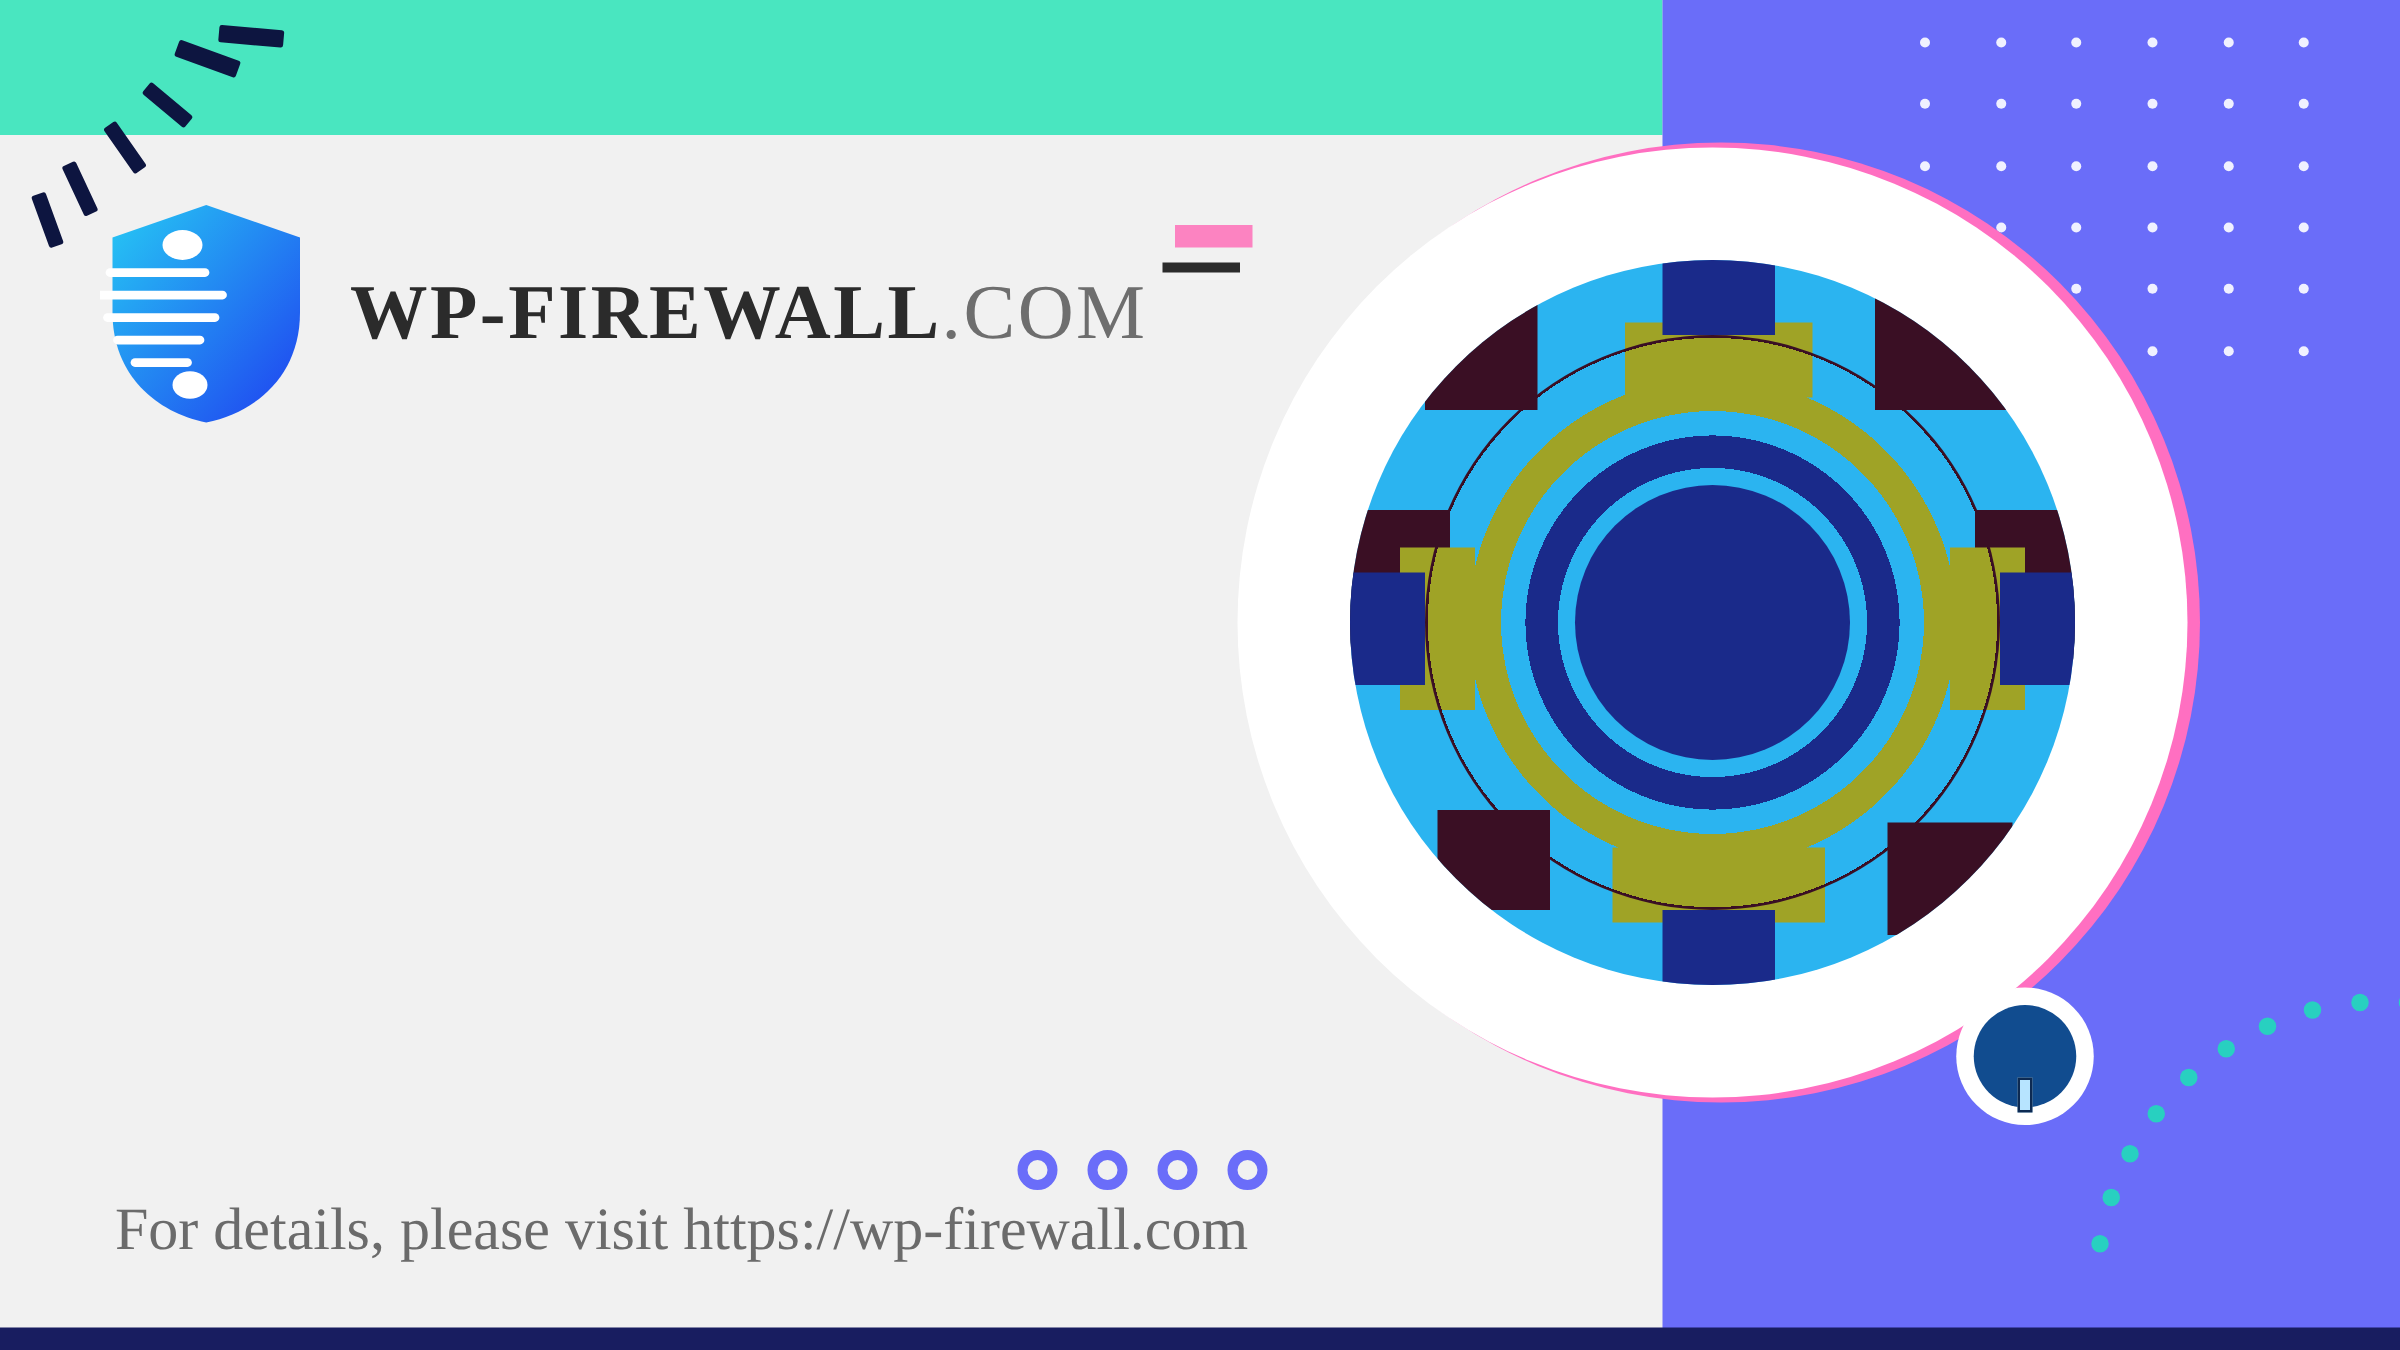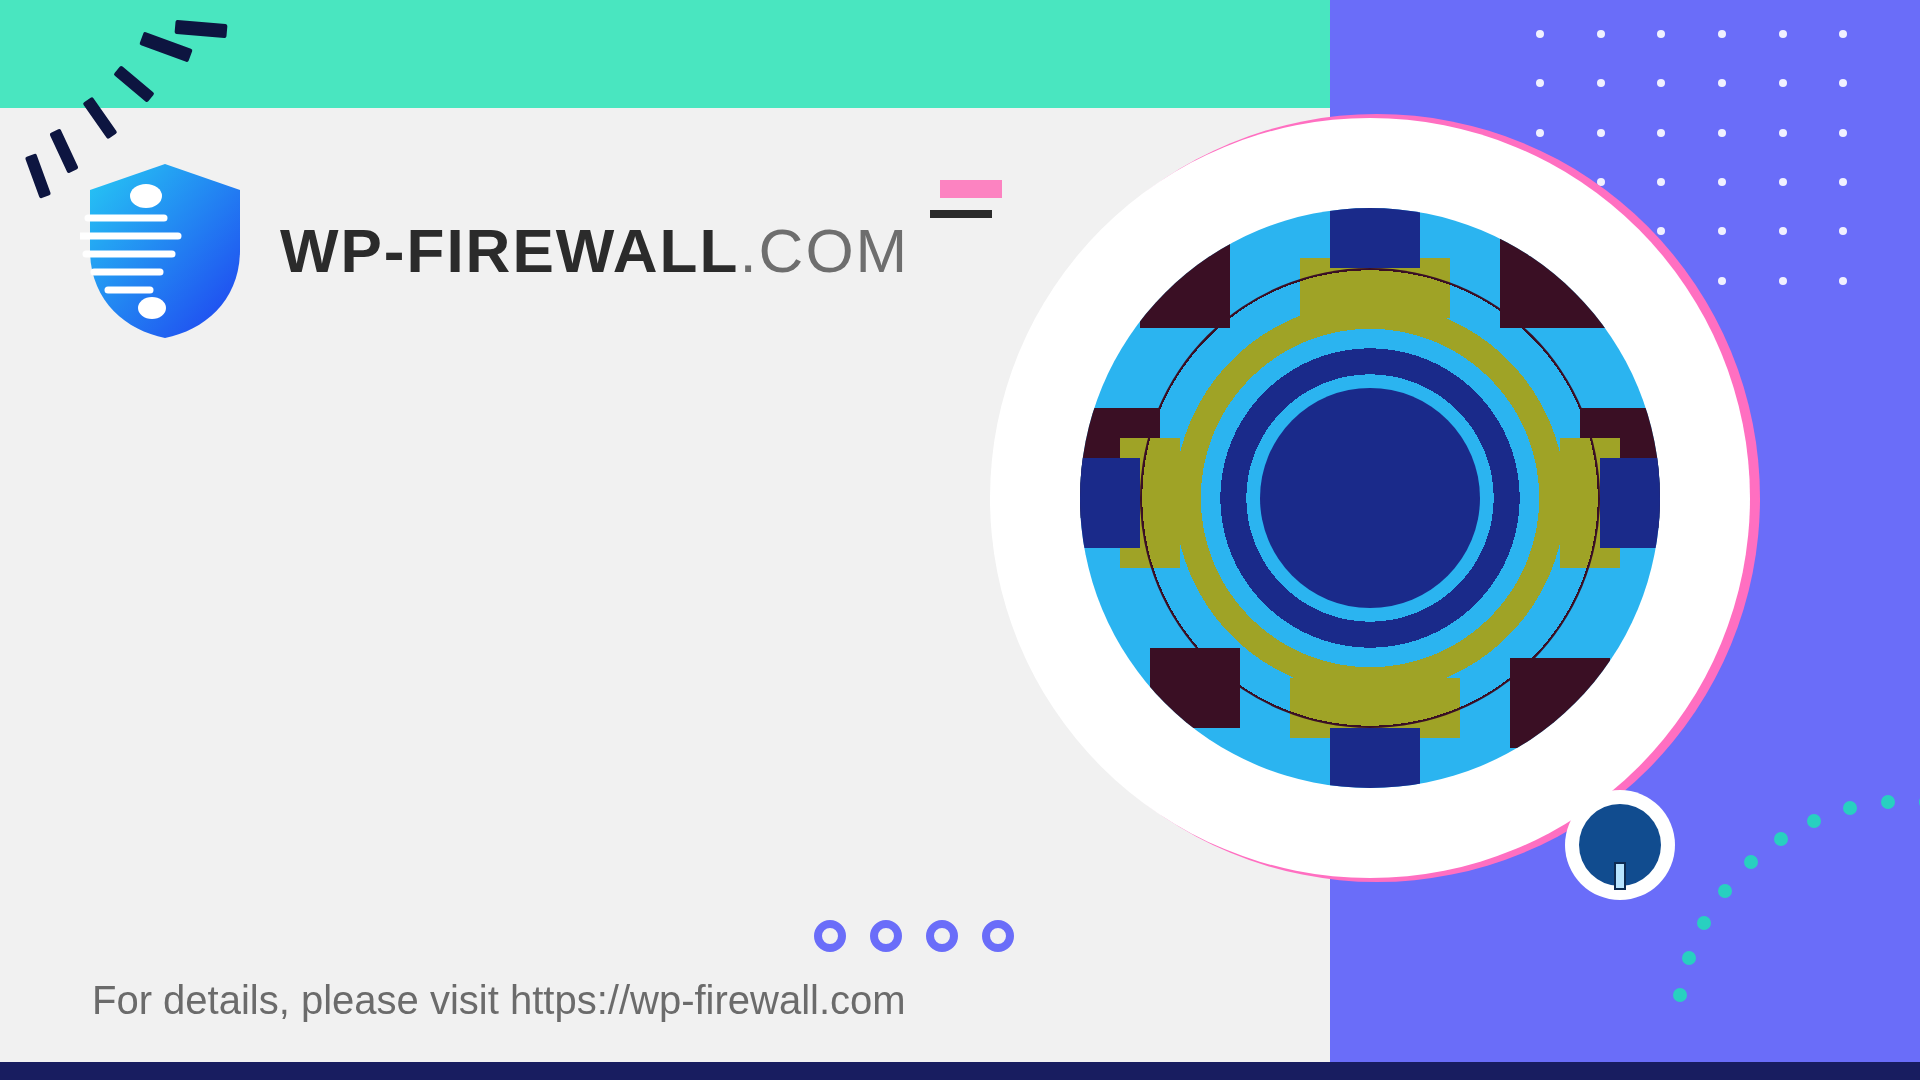--- a/index.html
+++ b/index.html
@@ -2,20 +2,21 @@
 <html><head>
 <meta charset="utf-8">
 <style>
   * { margin: 0; padding: 0; box-sizing: border-box; }
   html, body { width: 1920px; height: 1080px; overflow: hidden; font-family: "Segoe UI", Arial, sans-serif; }
   .stage {
     position: relative;
     width: 1920px;
     height: 1080px;
     background: #f1f1f1;
+    font-family: Liberation Serif, serif;
   }
   
   .top-band {
     position: absolute;
     top: 0; left: 0;
     width: 1330px;
     height: 108px;
     background: #49e6c0;
   }
   
@@ -114,23 +115,23 @@
     width: 1100px;
     font-size: 100px;
     font-weight: 800;
     line-height: 1.04;
     color: #4f4f4f;
     letter-spacing: -2px;
   }
   
   .footer-line {
     position: absolute;
-    bottom: 57px;
+    bottom: 69px;
     left: 92px;
-    font-size: 40px;
+    font-size: 48px;
     color: #6b6b6b;
     font-weight: 400;
   }
   
   .ring-row {
     position: absolute;
     top: 920px;
     left: 814px;
     display: flex;
     gap: 24px;

